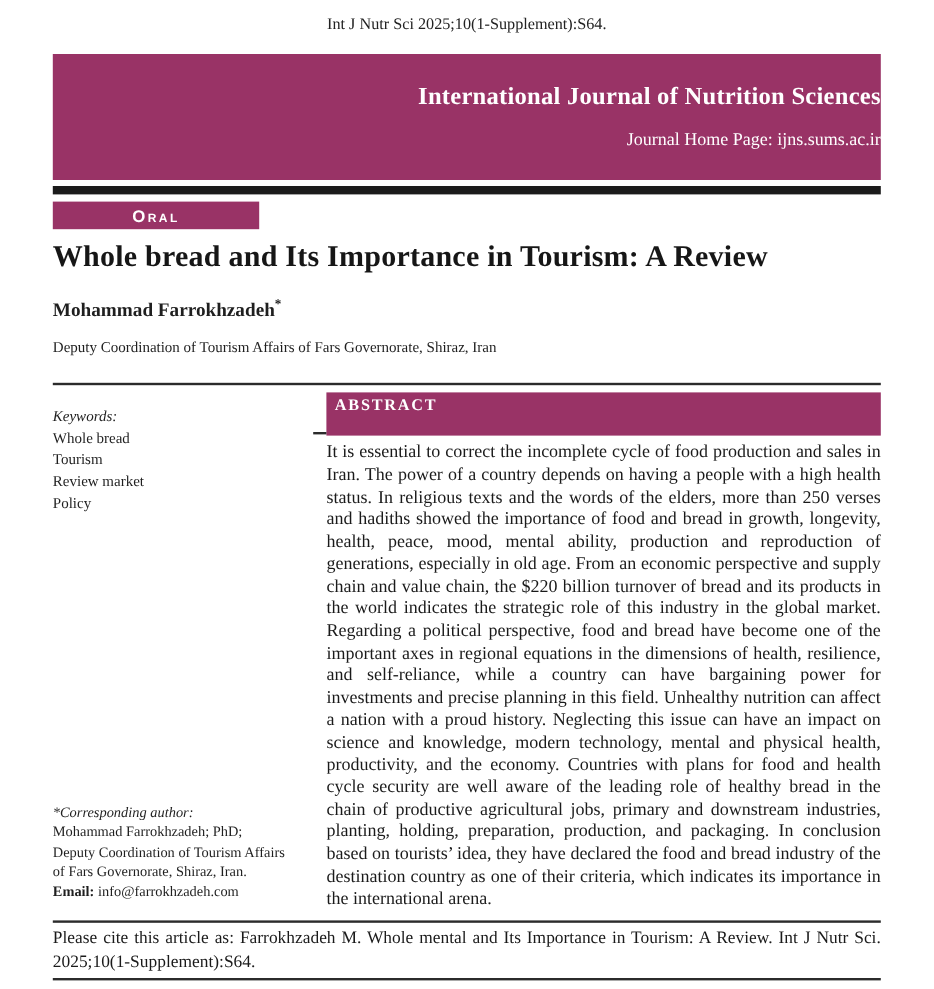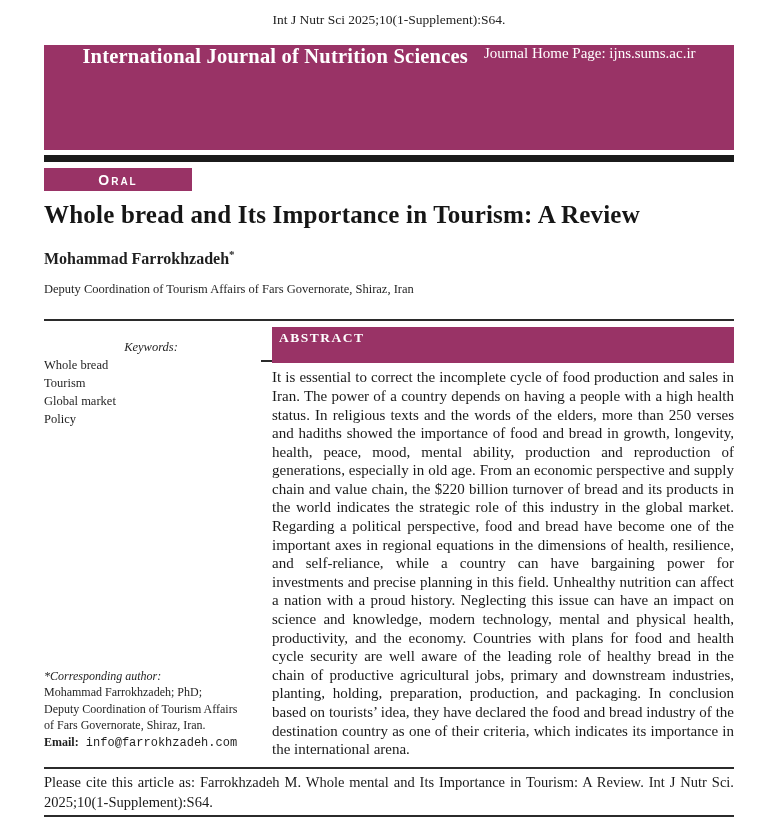--- a/index.html
+++ b/index.html
@@ -21,40 +21,40 @@
     color: #222;
   }
 
   .banner {
     margin-top: 17px;
     height: 105px;
     background: #993366;
     color: #ffffff;
     text-align: right;
     display: flex;
-    flex-direction: row;
+    flex-direction: column;
     justify-content: center;
     gap: 16px;
   }
   .banner .journal-title {
     font-size: 20.5px;
     font-weight: bold;
     letter-spacing: 0.2px;
   }
   .banner .home-line { font-size: 15px; }
 
   .black-bar {
     margin-top: 5px;
     height: 7px;
     background: #1b1b1b;
   }
 
   .oral-badge {
     margin-top: 6px;
-    width: 148px;
+    width: 172px;
     height: 23px;
     background: #993366;
     color: #ffffff;
     display: flex;
     align-items: center;
     justify-content: center;
     font-family: "Liberation Sans", sans-serif;
     font-weight: bold;
     font-size: 14px;
     font-variant: small-caps;
@@ -110,27 +110,27 @@
   .article-info-heading {
     width: 178px;
     padding: 5px 0 6px 0;
     border-bottom: 2px solid #2b2b2b;
     font-size: 13.5px;
     font-weight: bold;
     letter-spacing: 4px;
     word-spacing: 5px;
   }
   .keywords { margin-top: 12px; font-size: 12.5px; line-height: 17px; }
-  .keywords .kw-label { font-style: italic; text-align: center; }
+  .keywords .kw-label { font-style: italic; }
   .keywords div { margin-top: 1px; }
 
   .corresponding { font-size: 12px; line-height: 16.5px; }
   .corresponding .ca-label { font-style: italic; }
   .corresponding .email-label { font-weight: bold; }
-  .corresponding a { color: inherit; text-decoration: none; font-family: Liberation Mono, monospace; }
+  .corresponding a { color: inherit; text-decoration: none; }
 
   .abstract-bar {
     position: relative;
     height: 36px;
     background: #993366;
     color: #ffffff;
     font-size: 13.5px;
     font-weight: bold;
     letter-spacing: 1.5px;
     line-height: 21px;
@@ -188,21 +188,21 @@
   <div class="rule top"></div>
 
   <div class="columns">
 
     <div class="col-left">
       <div>
         <div class="keywords">
           <div class="kw-label">Keywords:</div>
           <div>Whole bread</div>
           <div>Tourism</div>
-          <div>Global market</div>
+          <div>Review market</div>
           <div>Policy</div>
         </div>
       </div>
 
       <div class="corresponding">
         <div class="ca-label">*Corresponding author:</div>
         <div>Mohammad Farrokhzadeh; PhD;</div>
         <div>Deputy Coordination of Tourism Affairs</div>
         <div>of Fars Governorate, Shiraz, Iran.</div>
         <div><span class="email-label">Email:</span><a> info@farrokhzadeh.com</a></div>

